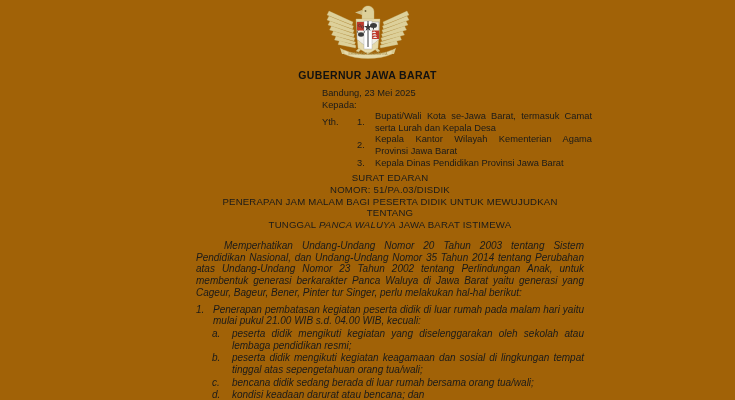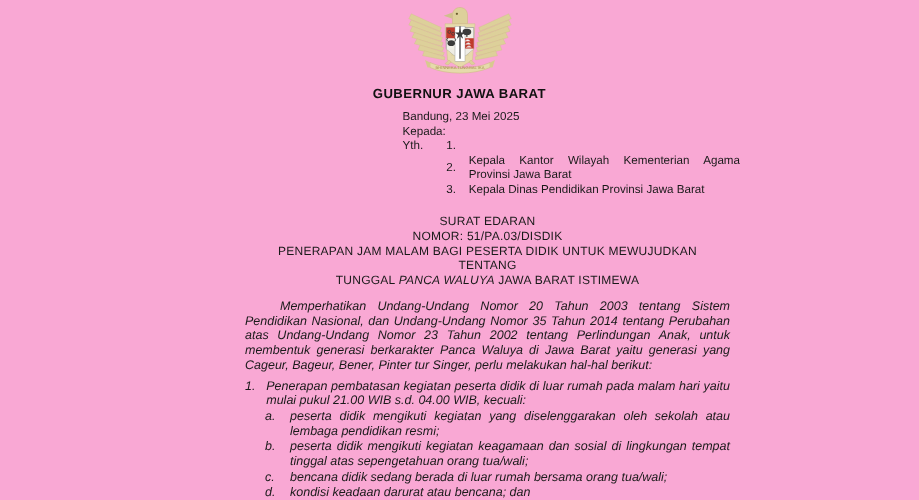--- a/index.html
+++ b/index.html
@@ -11,21 +11,21 @@
     width: 735px;
     height: 400px;
     overflow: hidden;
     font-family: "Liberation Sans", sans-serif;
     color: #1a1a1a;
     position: relative;
   }
   .page {
     position: absolute;
     inset: 0;
-    background: #f9a8d4;
+    background: #a16207;
   }
 
   
   .emblem-wrap {
     position: absolute;
     left: 0;
     right: 0;
     top: 2px;
     display: flex;
     justify-content: center;
@@ -240,20 +240,21 @@
 
   <div class="gov-title">GUBERNUR JAWA BARAT</div>
 
   <div class="addr">
     <div class="line">Bandung, 23 Mei 2025</div>
     <div class="line">Kepada:</div>
     <div class="addr-list">
       <div class="addr-row">
         <span class="addr-yth">Yth.</span>
         <span class="addr-num">1.</span>
+        <span class="addr-txt">Bupati/Wali Kota se-Jawa Barat, termasuk Camat serta Lurah dan Kepala Desa</span>
       </div>
       <div class="addr-row cont">
         <span class="addr-yth"></span>
         <span class="addr-num">2.</span>
         <span class="addr-txt">Kepala Kantor Wilayah Kementerian Agama Provinsi Jawa Barat</span>
       </div>
       <div class="addr-row cont">
         <span class="addr-yth"></span>
         <span class="addr-num">3.</span>
         <span class="addr-txt just-last-left">Kepala Dinas Pendidikan Provinsi Jawa Barat</span>

